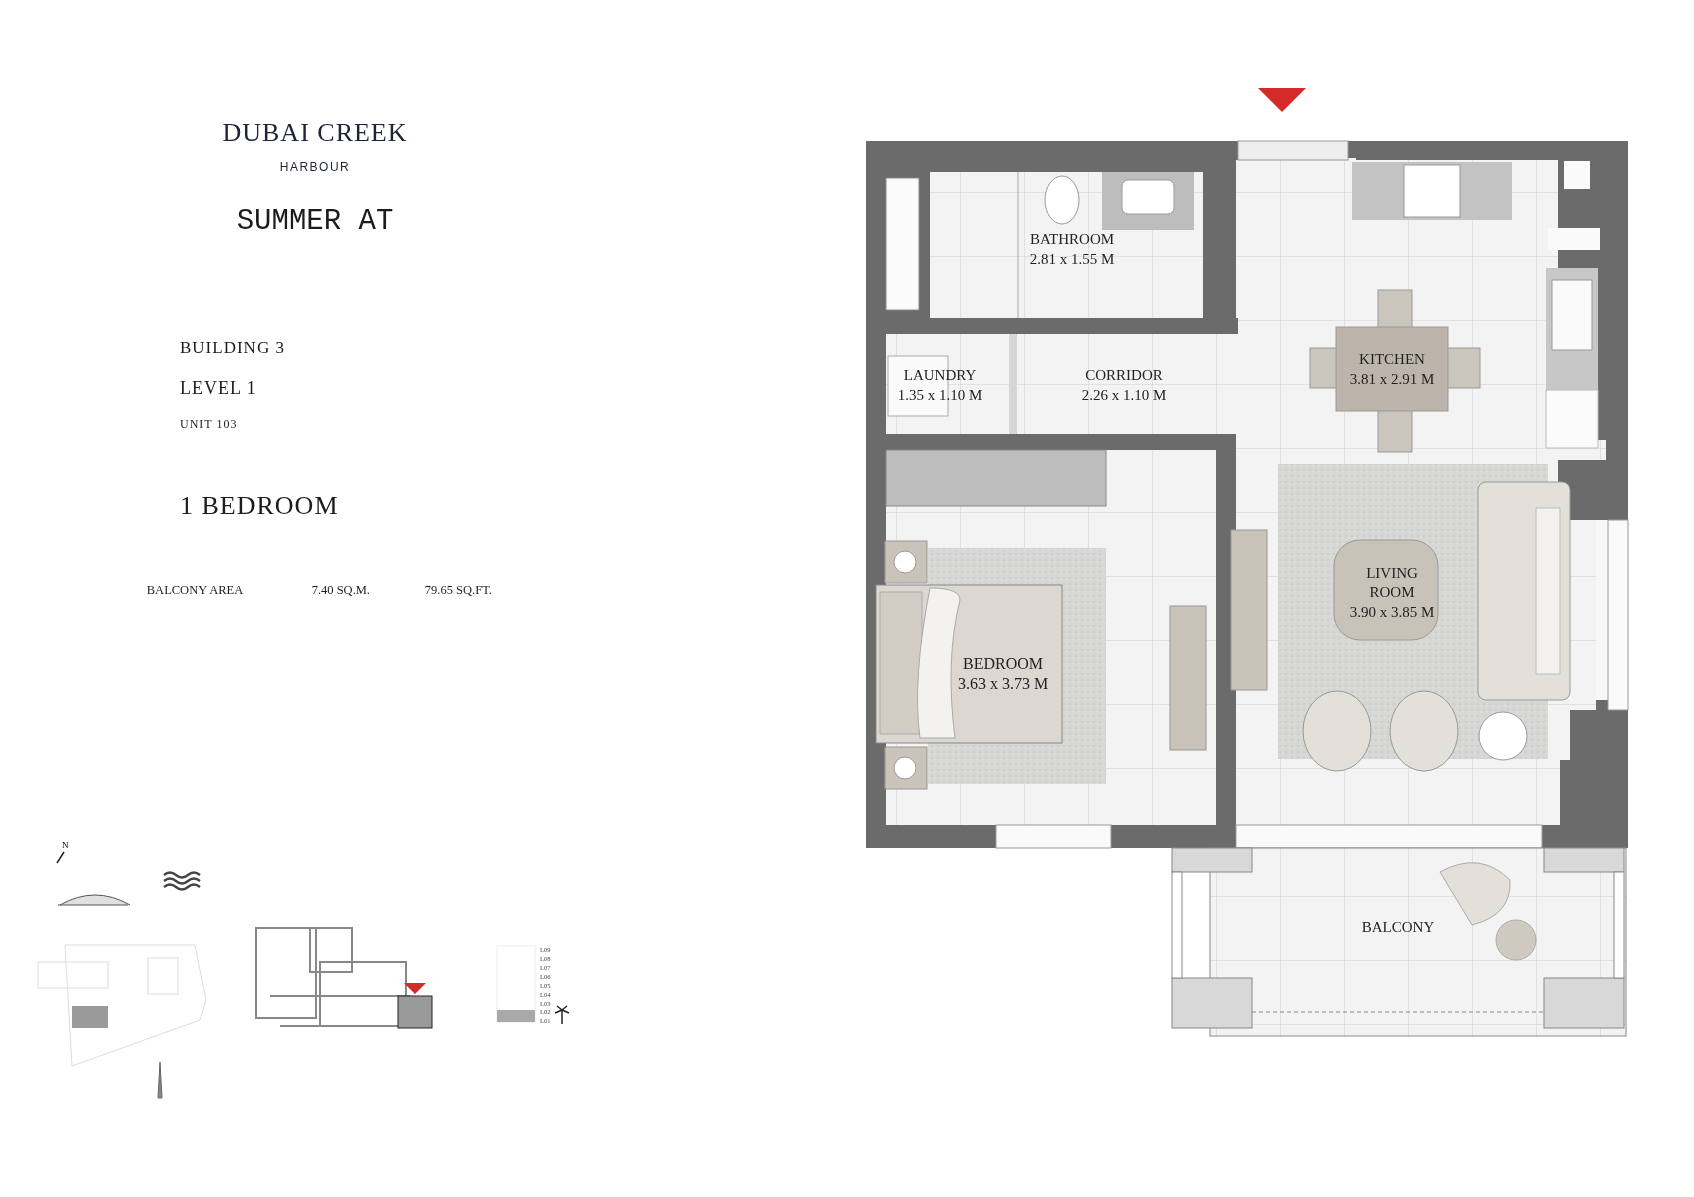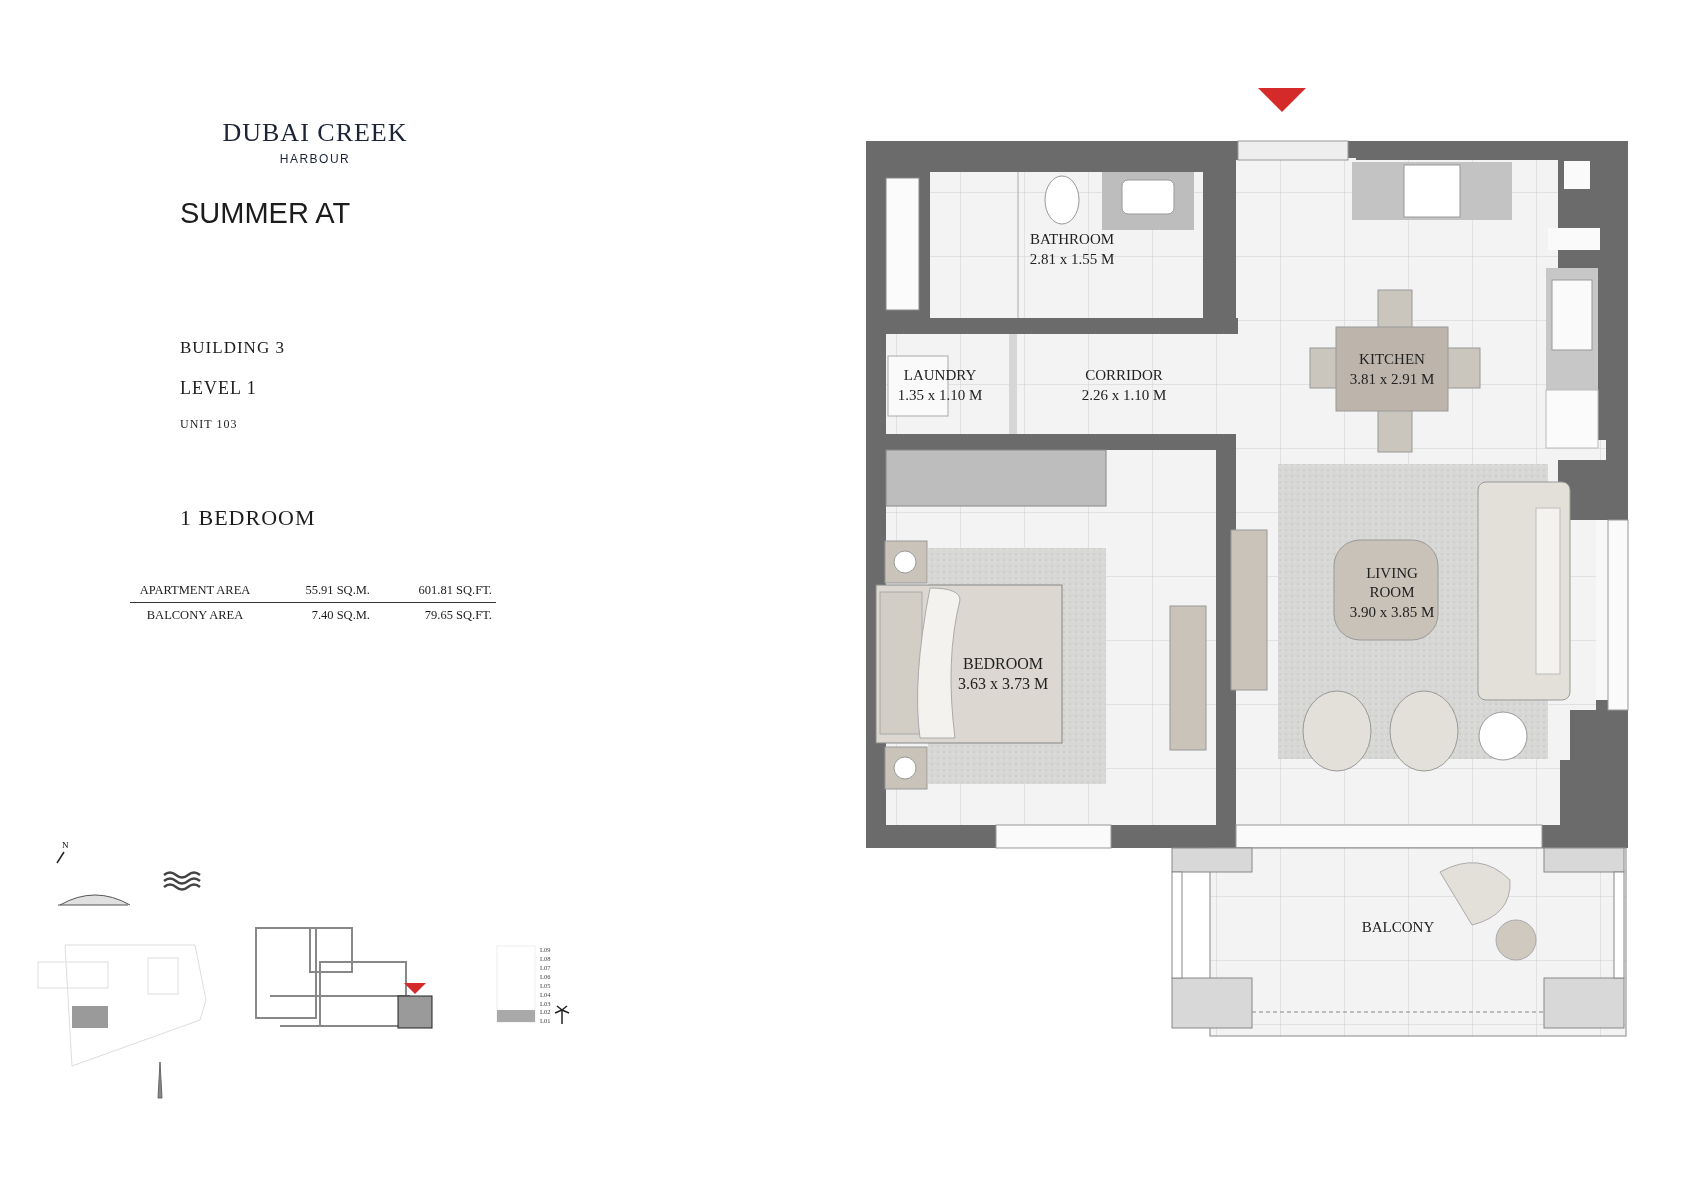--- a/index.html
+++ b/index.html
@@ -1,28 +1,28 @@
 <!DOCTYPE html>
 <html><head>
 <meta charset="utf-8">
 <style>
   * { margin: 0; padding: 0; box-sizing: border-box; }
   html, body { width: 1694px; height: 1197px; background: #ffffff; overflow: hidden; }
   body { position: relative; font-family: "DejaVu Serif", "Liberation Serif", serif; color: #1c1c1c; }
 
   .brand { position: absolute; left: 180px; top: 104px; width: 270px; text-align: center; color: #1d2438; }
   .brand .main { font-family: "Liberation Serif", serif; font-size: 26px; letter-spacing: 1px; line-height: 26px; margin-top: 16px; }
-  .brand .sub { font-family: "Liberation Sans", sans-serif; font-size: 12px; letter-spacing: 1.5px; margin-top: 6px; }
-
-  .project { position: absolute; left: 180px; top: 196px; width: 270px; text-align: left; font-family: Liberation Sans, sans-serif; font-size: 29px; line-height: 35px; color: #1c1c1c; }
+  .brand .sub { font-family: "Liberation Sans", sans-serif; font-size: 12px; letter-spacing: 1.5px; margin-top: 14px; }
+
+  .project { position: absolute; left: 180px; top: 204px; width: 270px; text-align: center; font-family: Liberation Mono, monospace; font-size: 29px; line-height: 35px; color: #1c1c1c; }
   .meta { position: absolute; left: 180px; width: 270px; font-family: "Liberation Serif", serif; letter-spacing: 1px; }
   .meta.building { top: 338px; font-size: 17px; }
   .meta.level { top: 378px; font-size: 18px; }
   .meta.unit { top: 417px; font-size: 12px; }
-  .meta.bed { top: 491px; font-size: 22px; margin-top: 14px; }
+  .meta.bed { top: 491px; font-size: 26px; }
 
   .areas { position: absolute; left: 130px; top: 578px; width: 366px; font-family: "Liberation Serif", serif; font-size: 12.5px; }
   .areas .row { display: flex; height: 25px; align-items: center; border-bottom: 1px solid #333; }
   .areas .row:last-child { border-bottom: none; }
   .areas .c1 { width: 130px; text-align: center; }
   .areas .c2 { width: 118px; text-align: right; padding-right: 8px; }
   .areas .c3 { width: 118px; text-align: right; padding-right: 4px; }
 
   .plan { position: absolute; left: 858px; top: 84px; }
   .keyplan { position: absolute; left: 30px; top: 830px; }
@@ -39,25 +39,20 @@
 <div class="project">
   <div>SUMMER AT</div>
 </div>
 
 <div class="meta building">BUILDING 3</div>
 <div class="meta level">LEVEL 1</div>
 <div class="meta unit">UNIT 103</div>
 <div class="meta bed">1 BEDROOM</div>
 
 <div class="areas">
-  <div class="row">
-    <div class="c1">APARTMENT AREA</div>
-    <div class="c2">55.91 SQ.M.</div>
-    <div class="c3">601.81 SQ.FT.</div>
-  </div>
   <div class="row">
     <div class="c1">BALCONY AREA</div>
     <div class="c2">7.40 SQ.M.</div>
     <div class="c3">79.65 SQ.FT.</div>
   </div>
 </div>
 
 <svg class="plan" width="780" height="960" viewBox="858 84 780 960">
   <defs>
     <pattern id="tiles" width="64" height="64" patternUnits="userSpaceOnUse">

